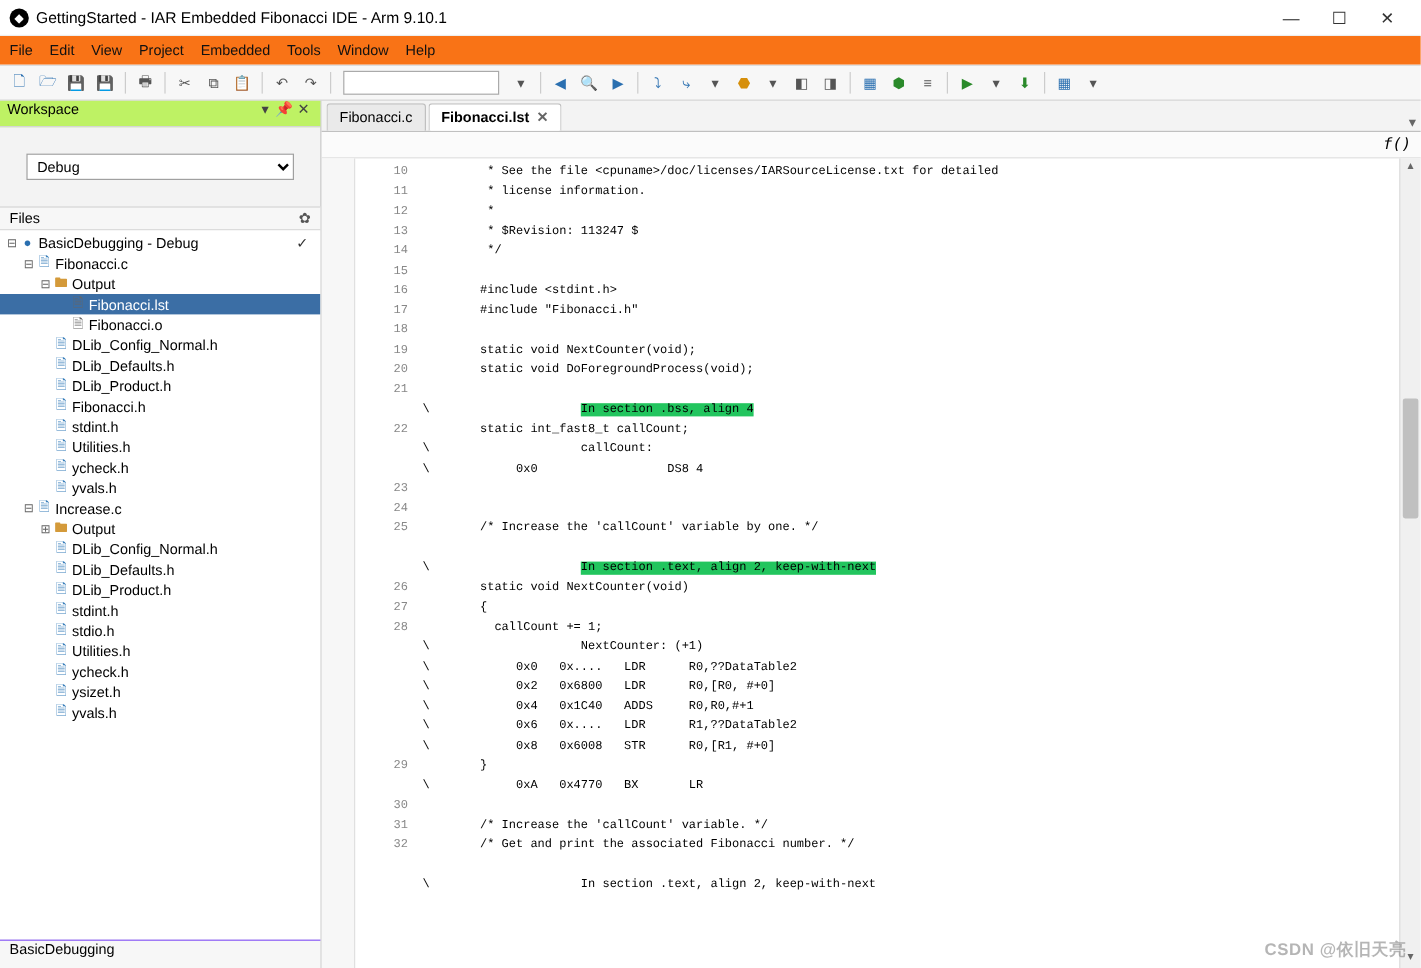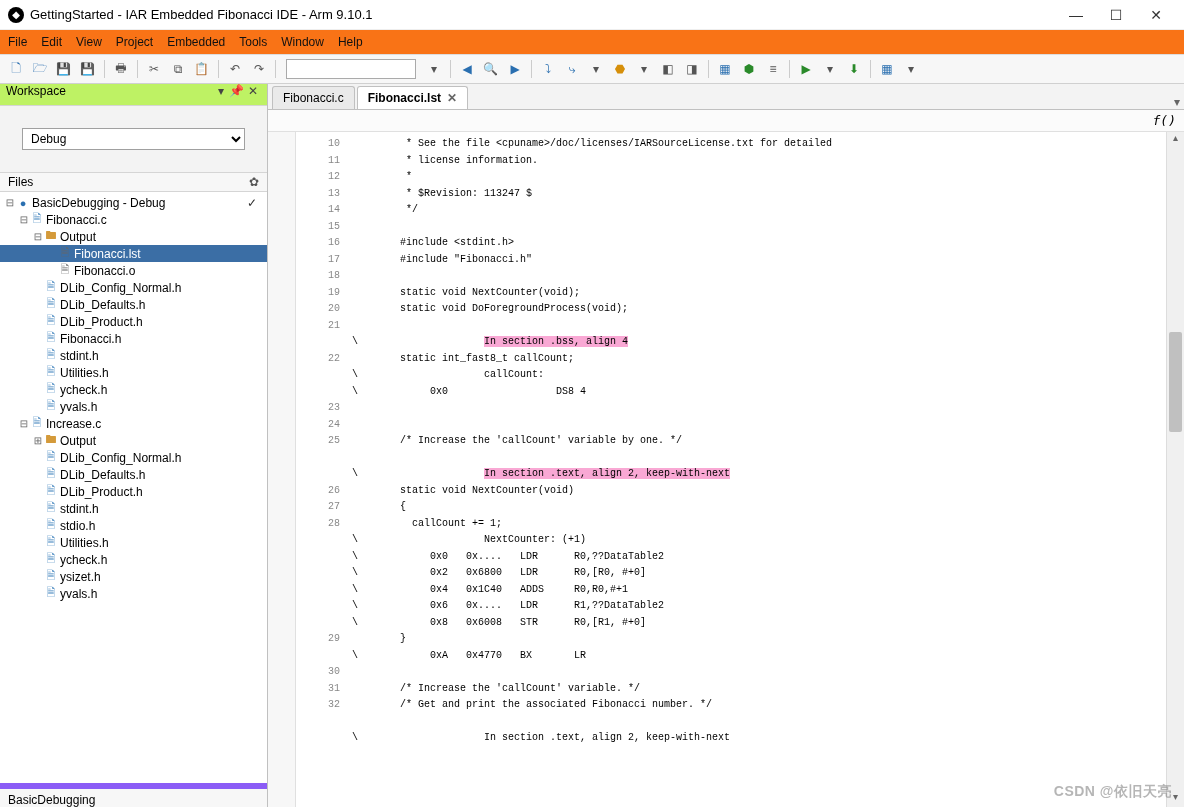--- a/index.html
+++ b/index.html
@@ -34,33 +34,33 @@
 .tree .ind { display: inline-block; }
 .tree .ficon { width: 14px; text-align: center; margin-right: 2px; font-size: 11px; }
 .tree .ficon.file-h { color: #3a7fbb; }
 .tree .ficon.file-c { color: #3a7fbb; }
 .tree .ficon.file-lst { color: #666; }
 .tree .ficon.file-o { color: #666; }
 .tree .ficon.folder { color: #d49a3a; }
 .tree .ficon.proj { color: #2a6fb0; }
 .tree .bold { font-weight: normal; }
 .tree .chk { margin-left: auto; color: #333; padding-right: 6px; }
-.ws-footer { height: 24px; border-top: 6px solid #8b5cf6; display: flex; align-items: flex-end; padding: 0 8px; background: #f7f7f7; }
+.ws-footer { height: 24px; border-top: 1px solid #8b5cf6; display: flex; align-items: flex-start; padding: 0 8px; background: #f7f7f7; }
 .editor { flex: 1; display: flex; flex-direction: column; min-width: 0; }
 .tabbar { height: 26px; display: flex; align-items: flex-end; padding: 0 4px; background: #f3f3f3; border-bottom: 1px solid #c0c0c0; position: relative; }
 .tab { padding: 4px 10px; border: 1px solid #c0c0c0; border-bottom: none; background: #eaeaea; margin-right: 2px; font-size: 12px; display: flex; align-items: center; gap: 6px; border-top-left-radius: 3px; border-top-right-radius: 3px; }
 .tab.active { background: #fff; font-weight: bold; }
 .tab .x { color: #666; font-size: 12px; }
 .tabbar .rside { margin-left: auto; display: flex; align-items: center; gap: 6px; color: #666; }
 .fo { font-family: monospace; font-style: italic; font-size: 13px; padding-right: 8px; }
 .code-wrap { flex: 1; display: flex; min-height: 0; }
 .gutter { width: 28px; background: #f7f7f7; border-right: 1px solid #e0e0e0; }
 .code { flex: 1; overflow: auto; font-family: "Courier New", monospace; font-size: 10px; line-height: 16.5px; padding: 4px 0 4px 8px; white-space: pre; position: relative; }
 .ln { display: inline-block; width: 48px; text-align: right; color: #888; padding-right: 12px; }
-.hl { background: #f9a8d4; }
+.hl { background: #22c55e; }
 .code-line { display: block; }
 .scrollbar-v { width: 18px; background: #f0f0f0; position: relative; border-left: 1px solid #ddd; }
 .scrollbar-v .thumb { position: absolute; left: 2px; right: 2px; top: 200px; height: 100px; background: #c0c0c0; border-radius: 2px; }
 .scrollbar-v .arr { position: absolute; left: 0; right: 0; height: 16px; text-align: center; color: #666; font-size: 10px; }
 .scrollbar-v .arr.up { top: 0; }
 .scrollbar-v .arr.down { bottom: 0; }
 .watermark { position: absolute; right: 12px; bottom: 6px; color: rgba(120,120,120,0.55); font-size: 14px; letter-spacing: 0.5px; pointer-events: none; font-weight: bold; }
 </style>
 </head>
 <body>

